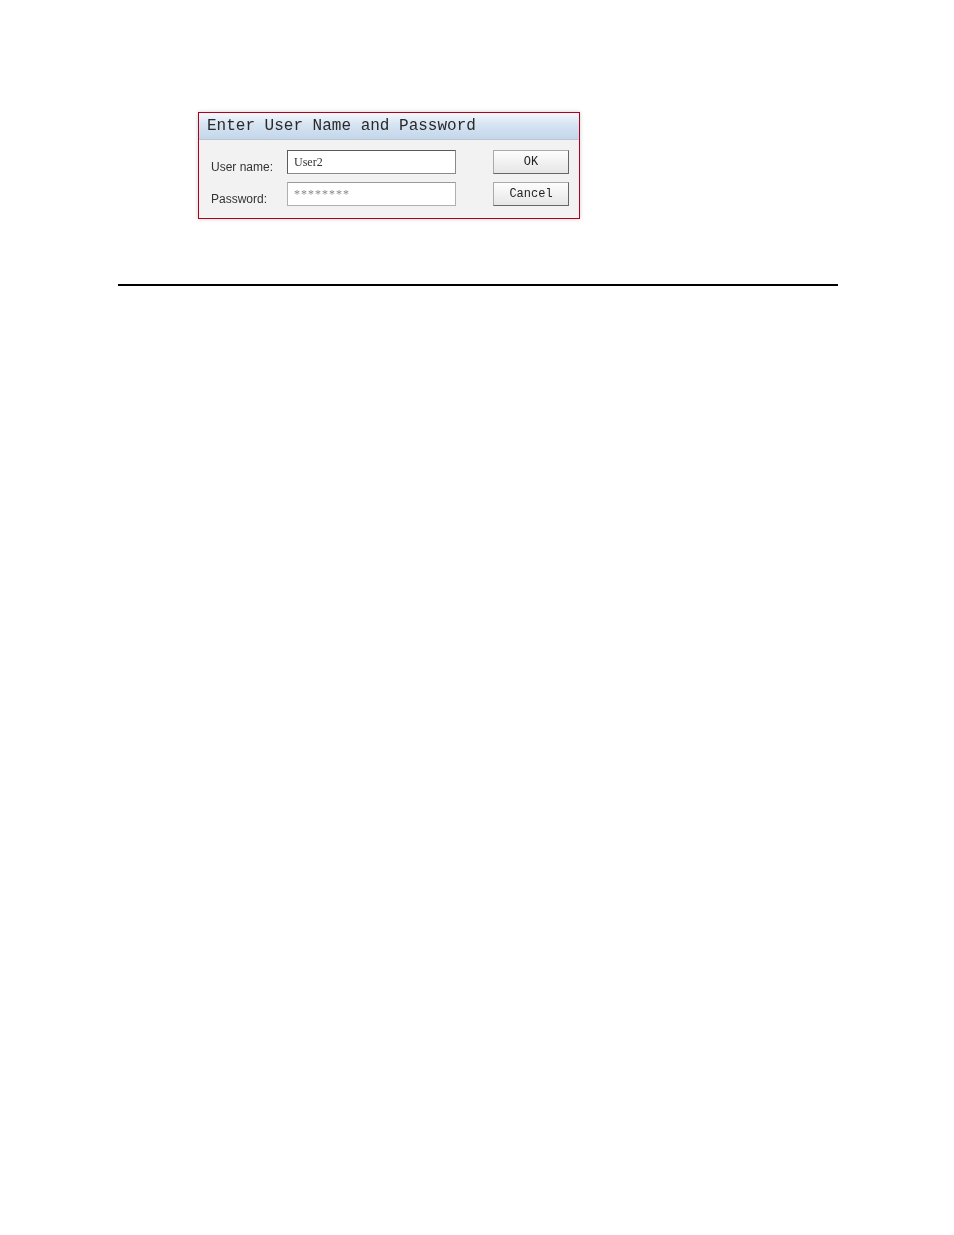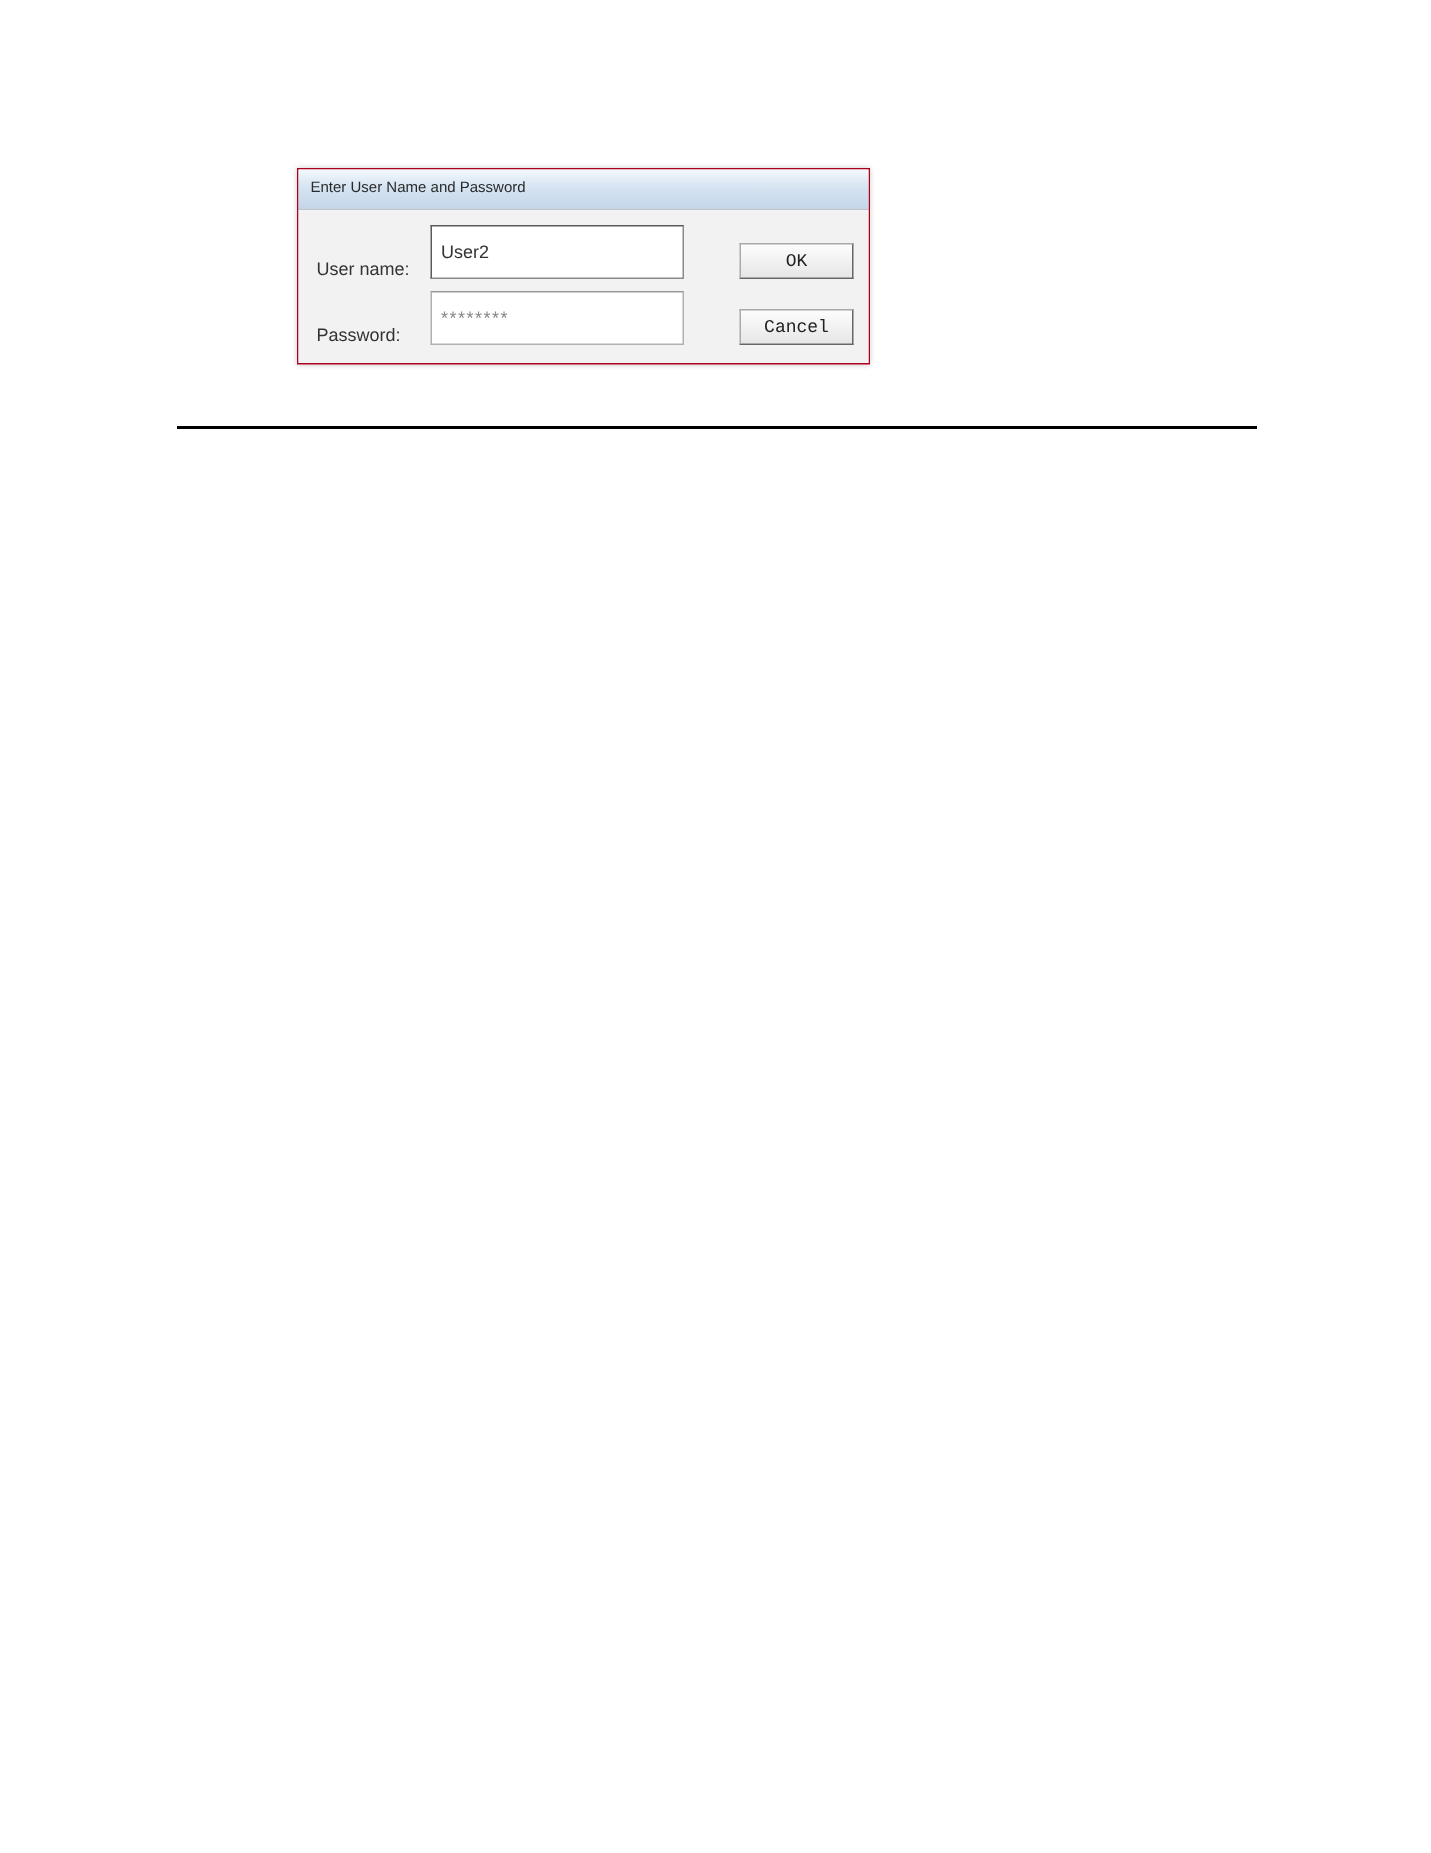--- a/index.html
+++ b/index.html
@@ -16,25 +16,26 @@
       left: 198px;
       top: 112px;
       width: 380px;
       border: 1.5px solid #b00020;
       background: #f0f0f0;
       box-shadow: 0 0 4px rgba(0,0,0,0.2);
     }
     .titlebar {
       background: linear-gradient(to bottom, #f4f8fc 0%, #d6e4f2 45%, #c3d6ea 100%);
       color: #2a2a2a;
-      font-size: 10px;
+      font-size: 16px;
       padding: 4px 8px;
       border-bottom: 1px solid #bcc6d0;
       height: 18px;
       line-height: 18px;
+      font-family: Liberation Mono, monospace;
     }
     .body-area {
       padding: 10px 10px 12px 10px;
       background: #f2f2f2;
     }
     .row {
       display: flex;
       align-items: flex-end;
       margin-bottom: 8px;
     }
@@ -42,27 +43,27 @@
       margin-bottom: 0;
     }
     .label {
       width: 76px;
       font-size: 12px;
       color: #333;
       padding-left: 2px;
     }
     .input {
       flex: 0 0 160px;
-      height: 36px;
+      height: 24px;
       border: 1px solid #8a8a8a;
       background: #ffffff;
       font-size: 12px;
       padding: 2px 6px;
       color: #333;
-      font-family: Liberation Sans, sans-serif;
+      font-family: Liberation Serif, serif;
       box-sizing: border-box;
     }
     .input.username {
       border-top: 1px solid #5a5a5a;
       border-left: 1px solid #5a5a5a;
     }
     .input.password {
       border: 1px solid #b0b0b0;
       border-top: 1px solid #9a9a9a;
       color: #888;

